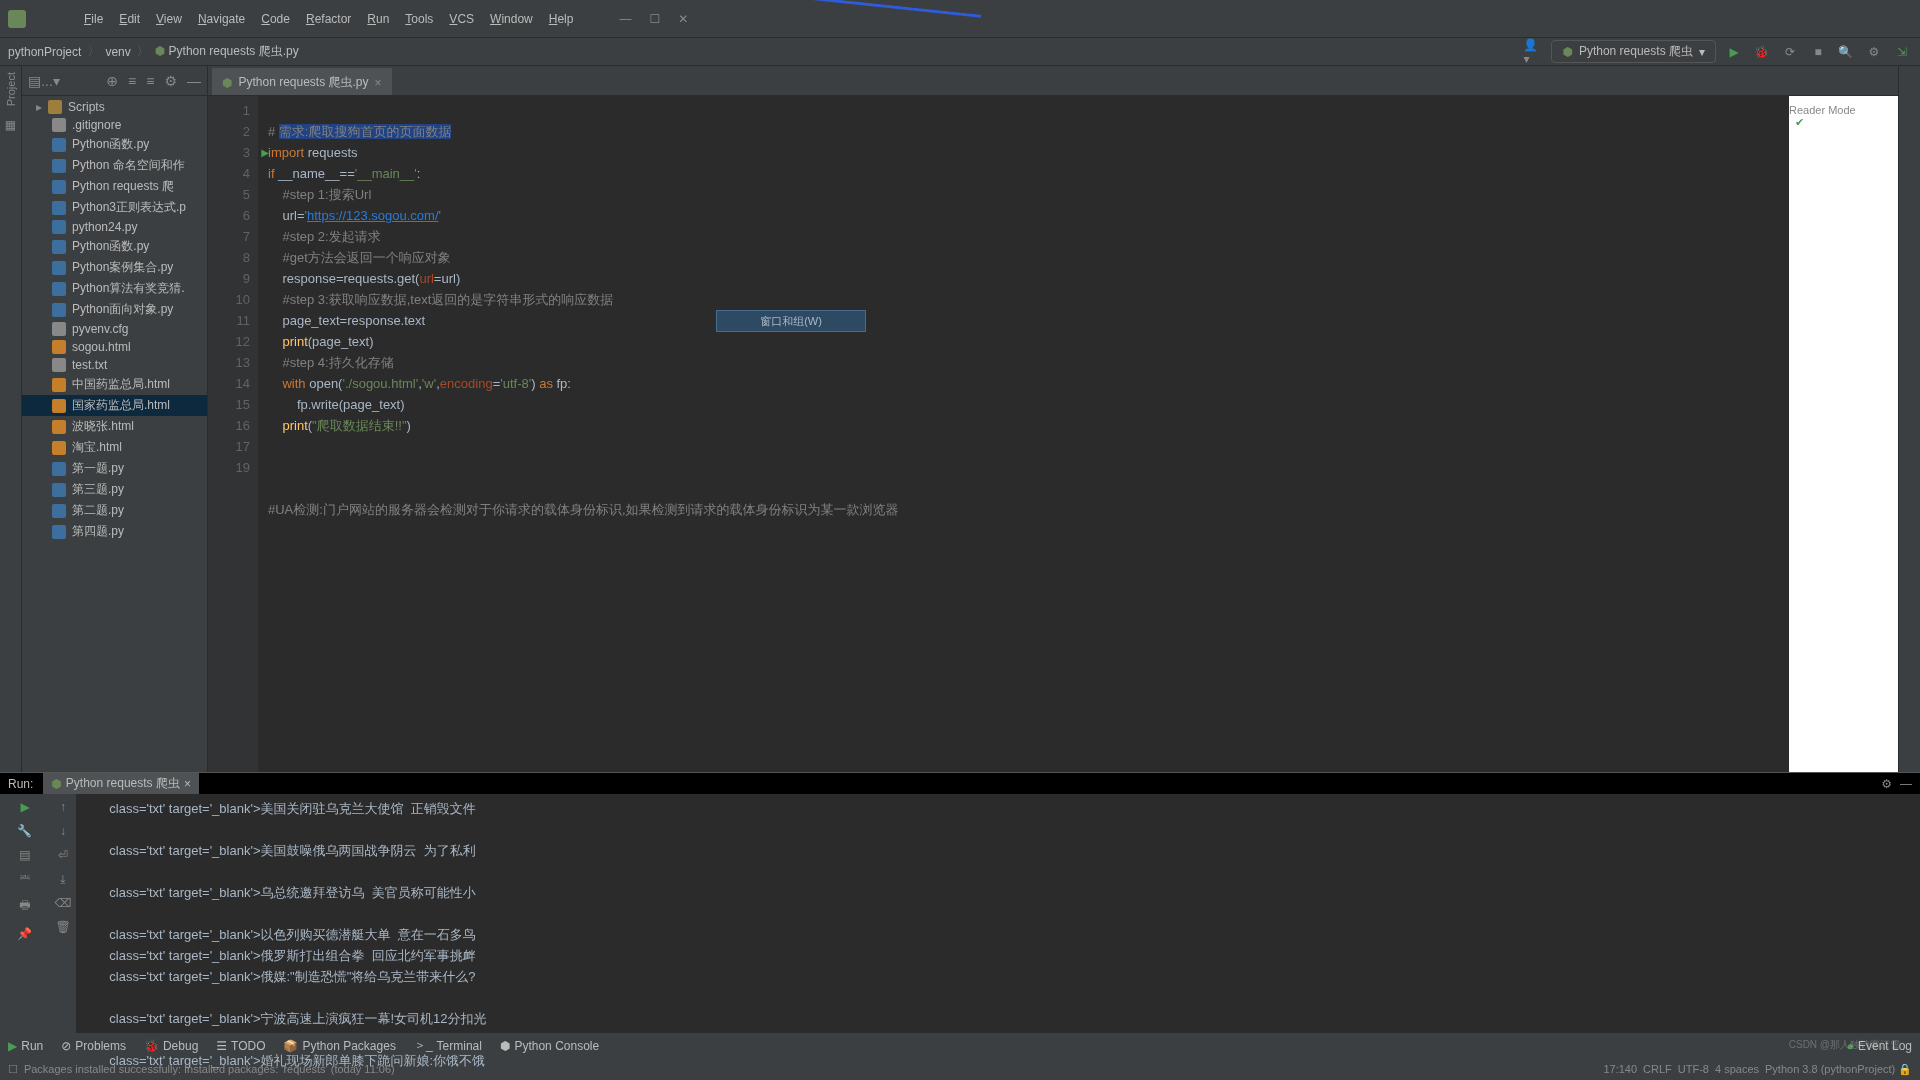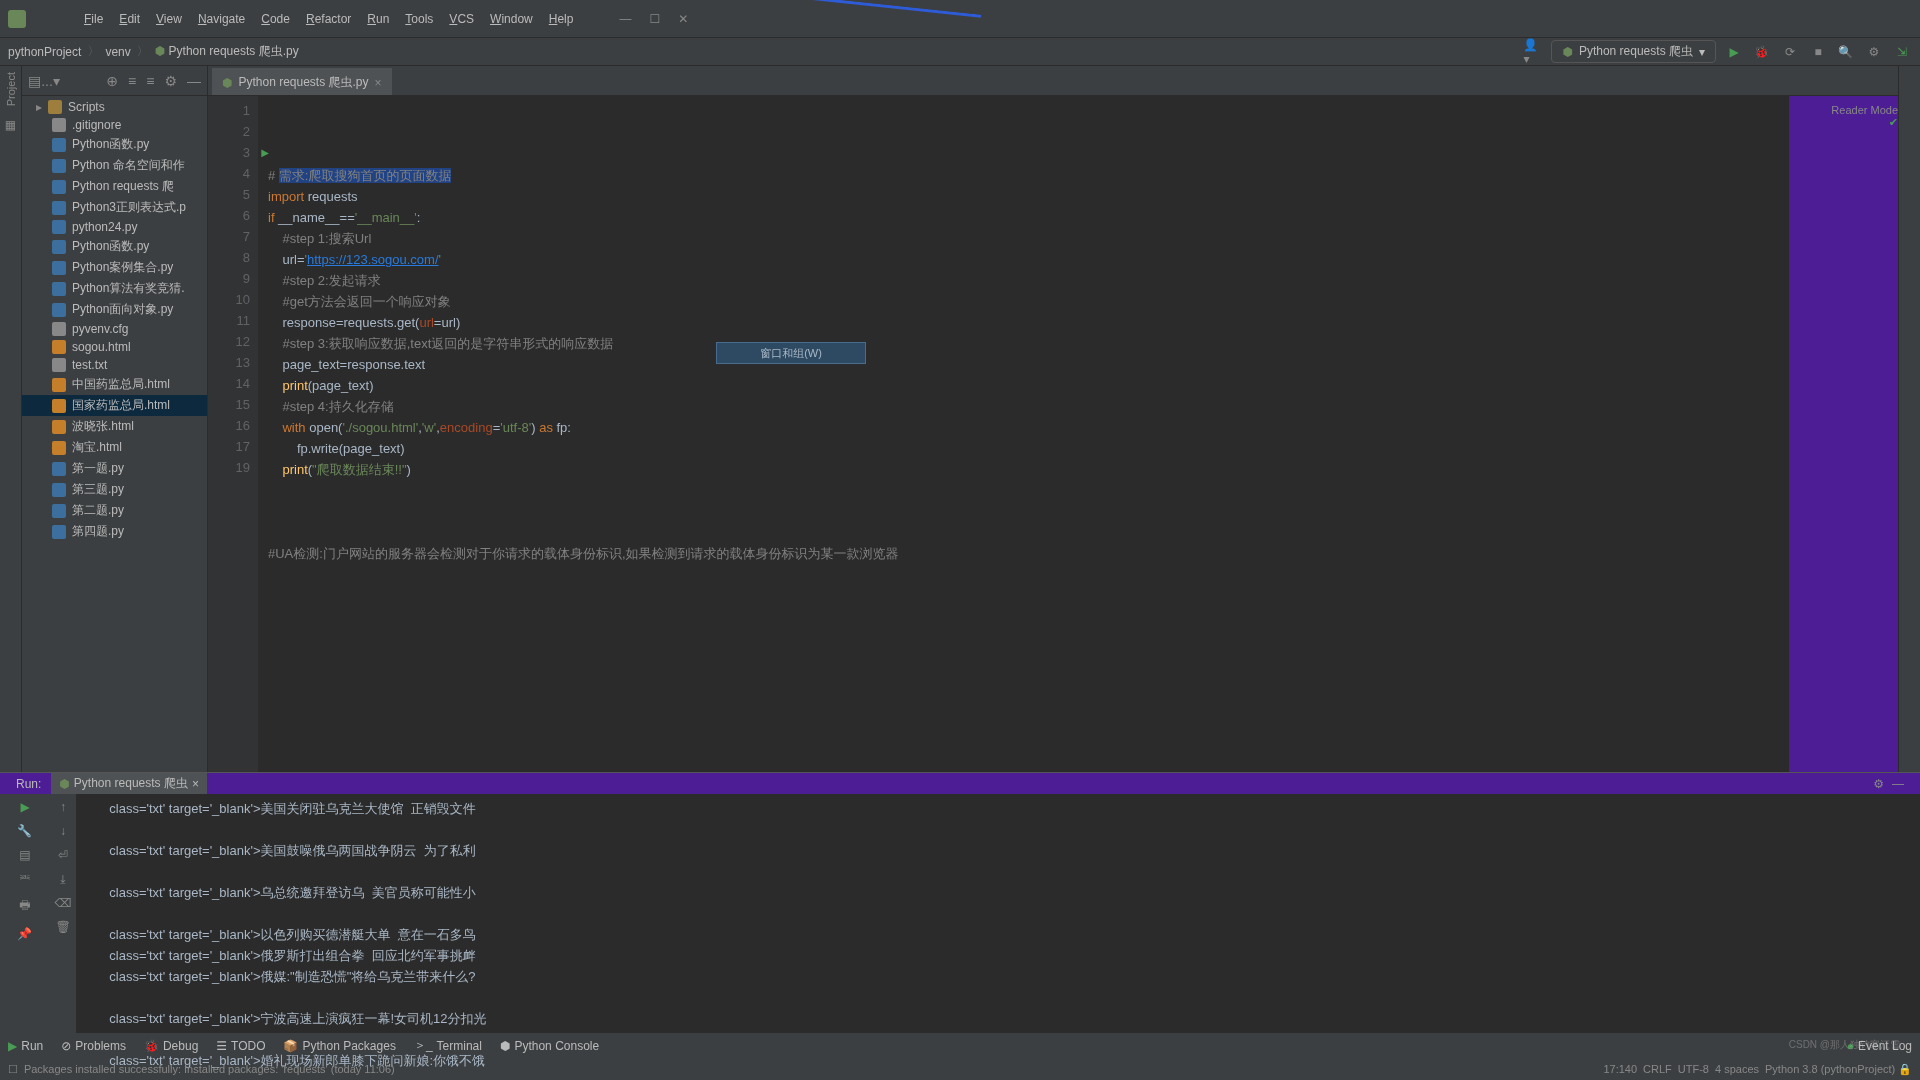--- a/index.html
+++ b/index.html
@@ -35,33 +35,33 @@
   .tree .fic.html { background:#c57e29; }
   .tree .fic.txt { background:#888; }
   .editor-area { flex:1; display:flex; flex-direction:column; background:#2b2b2b; }
   .tab-row { height:30px; background:#3c3f41; display:flex; align-items:flex-end; border-bottom:1px solid #2b2b2b; }
   .tab { background:#4e5254; border-top:2px solid #4e5254; padding:4px 10px; display:flex; align-items:center; gap:6px; color:#bbb; margin-left:4px; }
   .tab .close { color:#888; }
   .editor { flex:1; display:flex; overflow:hidden; position:relative; }
   .gutter { width:50px; background:#313335; color:#606366; text-align:right; padding:4px 8px 4px 4px; font-family:Consolas,monospace; font-size:13px; line-height:21px; position:relative; }
   .gut-icons { position:absolute; right:-14px; top:4px; width:14px; }
   .gut-icons .gi { height:21px; display:flex; align-items:center; justify-content:center; color:#499c54; font-size:10px; }
-  .code { flex:1; padding:16px 10px; font-family:Consolas,monospace; font-size:13px; line-height:21px; white-space:pre; color:#a9b7c6; position:relative;margin-top:32px; }
+  .code { flex:1; padding:4px 10px; font-family:Consolas,monospace; font-size:13px; line-height:21px; white-space:pre; color:#a9b7c6; position:relative; }
   .kw { color:#cc7832; }
   .str { color:#6a8759; }
   .cmt { color:#808080; }
   .fn { color:#ffc66d; }
   .sel-hl { background:#214283; }
   .link { color:#287bde; text-decoration:underline; }
   .param { color:#aa4926; }
   .intent { position:absolute; left:458px; top:214px; width:150px; height:22px; background:#2d4a62; border:1px solid #466c8f; color:#a9b7c6; text-align:center; line-height:20px; font-size:11px; }
-  .right-col { width:110px; background:#4c1d95; border-left:1px solid #2b2b2b; display:flex; flex-direction:column; align-items:flex-end; padding-top:8px; color:#888; font-size:11px; }
+  .right-col { width:110px; background:#ffffff; border-left:1px solid #2b2b2b; display:flex; flex-direction:column; align-items:flex-start; padding-top:8px; color:#888; font-size:11px; }
   .right-gutter { width:22px; background:#3c3f41; border-left:1px solid #2b2b2b; }
   .run-panel { height:260px; background:#2b2b2b; display:flex; flex-direction:column; border-top:1px solid #555; }
-  .run-header { height:26px; background:#4c1d95; display:flex; align-items:center; padding:0 16px; gap:10px; color:#bbb;justify-content:space-between; }
+  .run-header { height:26px; background:#000000; display:flex; align-items:center; padding:0 8px; gap:10px; color:#bbb;justify-content:space-between; }
   .run-header .label { color:#bbb; }
   .run-tab { display:flex; align-items:center; gap:4px; padding:2px 8px; background:#4e5254; }
   .run-body { flex:1; display:flex; }
   .run-tools { width:50px; background:#3c3f41; display:flex; flex-direction:column; }
   .run-tools .col { display:flex; flex-direction:column; padding:6px 4px; gap:10px; align-items:center; color:#888; }
   .run-out { flex:1; overflow:hidden; font-family:Consolas,monospace; font-size:13px; line-height:21px; white-space:pre; padding:4px 8px; color:#a9b7c6; }
   .bottom-tool { height:26px; background:#3c3f41; display:flex; align-items:center; padding:0 8px; gap:18px; color:#bbb; border-top:1px solid #2b2b2b; }
   .bottom-tool .item { display:flex; align-items:center; gap:4px; }
   .status-bar { height:22px; background:#3c3f41; display:flex; align-items:center; padding:0 8px; color:#888; font-size:11px; }
   .status-bar .right { margin-left:auto; display:flex; gap:6px; }

